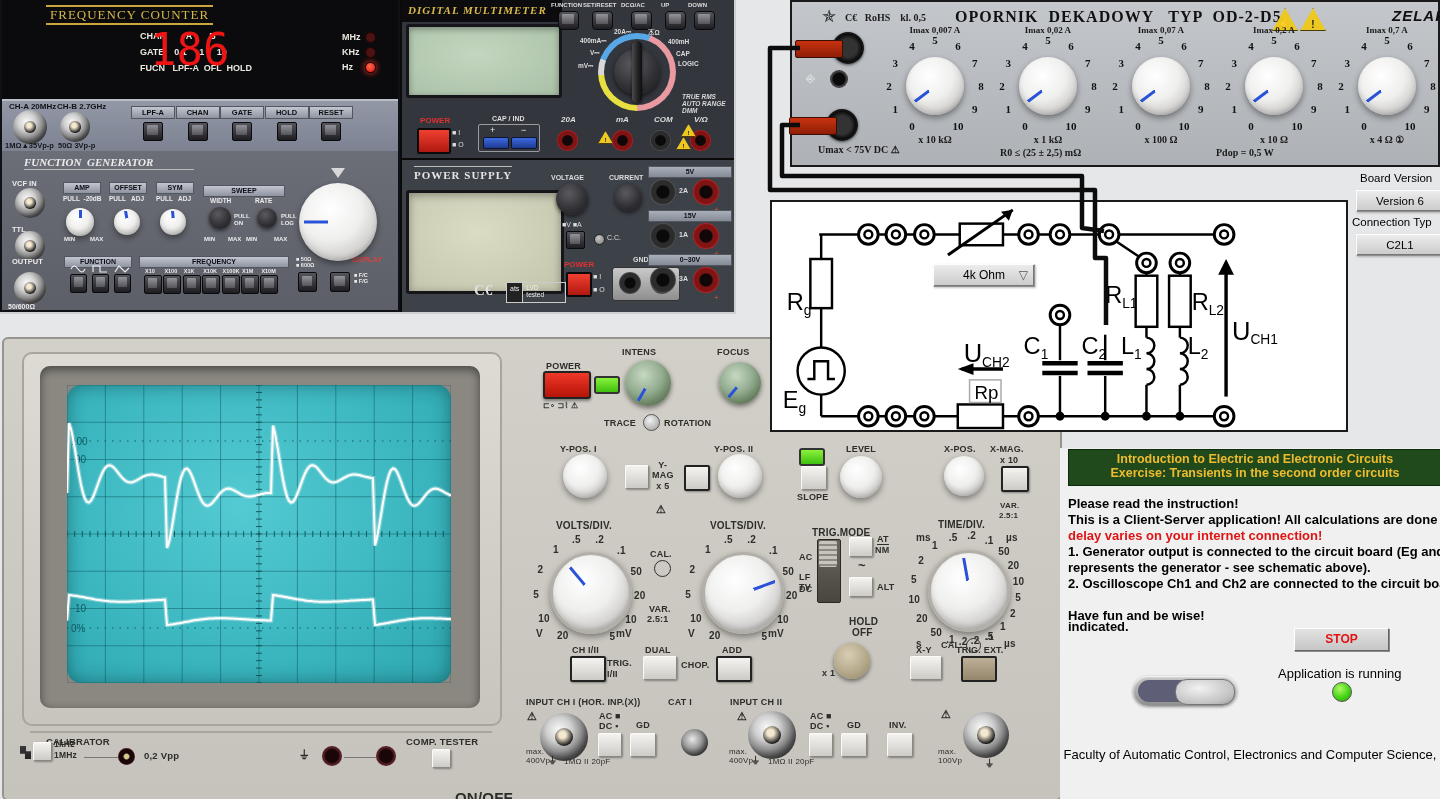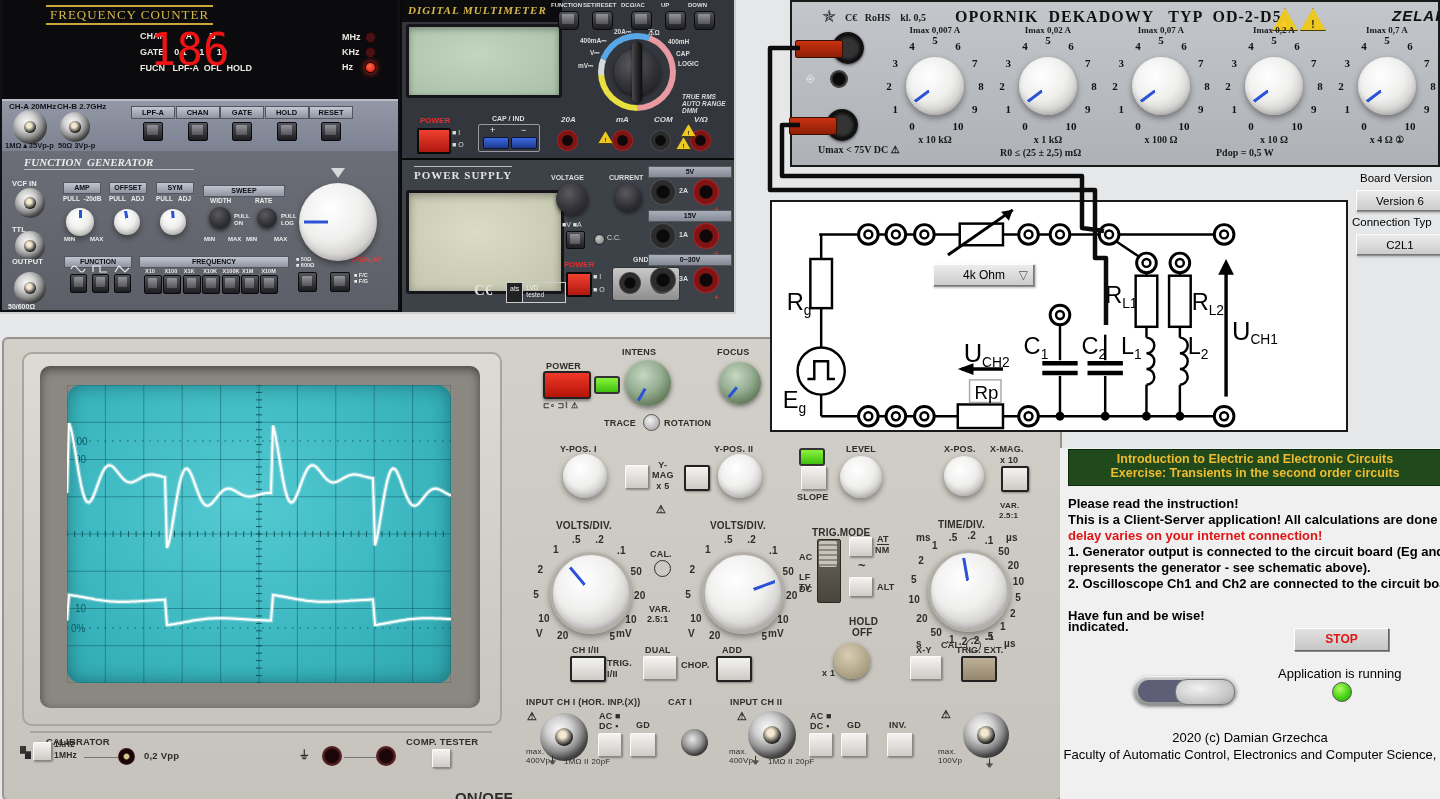--- a/index.html
+++ b/index.html
@@ -645,21 +645,20 @@
   <div class="il" style="left:1068px;top:608px">Have fun and be wise!</div>
   <div class="abs" style="left:1294px;top:628px;width:93px;height:21px;background:linear-gradient(#e2e2e2,#c6c6c6);border:1px solid #666;border-top-color:#fff;border-left-color:#fff;box-shadow:1px 1px 0 #888;text-align:center">
     <span style="color:#e01414;font-weight:700;font-size:12px;line-height:21px">STOP</span>
   </div>
   <div class="il" style="left:1278px;top:666px;font-weight:400">Application is running</div>
   <div class="led" style="left:1332px;top:682px;width:18px;height:18px;background:radial-gradient(circle at 38% 32%,#b2f866,#44d414 55%,#2a9c08);border:1px solid #555"></div>
   <div class="abs" style="left:1133px;top:676px;width:104px;height:30px;border-radius:15px;background:linear-gradient(#c9c9c9,#8e8e8e);box-shadow:inset 0 1px 2px #fff,0 1px 3px rgba(0,0,0,.4)">
     <div style="position:absolute;left:5px;top:4px;width:94px;height:22px;border-radius:11px;background:#5e5e76"></div>
     <div style="position:absolute;left:42px;top:3px;width:58px;height:24px;border-radius:12px;background:radial-gradient(ellipse at 40% 35%,#f2f2f2,#c2c2c2 70%,#9a9a9a);border:1px solid #777"></div>
   </div>
-  <div class="il" style="left:1060px;top:730px;width:380px;text-align:center;font-weight:400;white-space:normal">2020 (c) Damian Grzechca</div>
   <div class="il" style="left:1060px;top:747px;width:380px;text-align:center;font-weight:400;white-space:normal">Faculty of Automatic Control, Electronics and Computer Science,</div>
 
   <svg id="schem" class="abs" width="578" height="232" viewBox="0 0 578 232" style="left:770px;top:200px;z-index:40;background:#fff;border:2px solid #1a1a1a;box-sizing:border-box">
     <g id="schem-wires" stroke="#000" stroke-width="2.5" fill="none">
         <path d="M45,33 H457"></path>
         <path d="M47,33 V58"></path>
         <path d="M47,108 V148"></path>
         <path d="M47,196 V218"></path>
         <path d="M47,218 H457"></path>
         <path d="M290,125 V161"></path>

